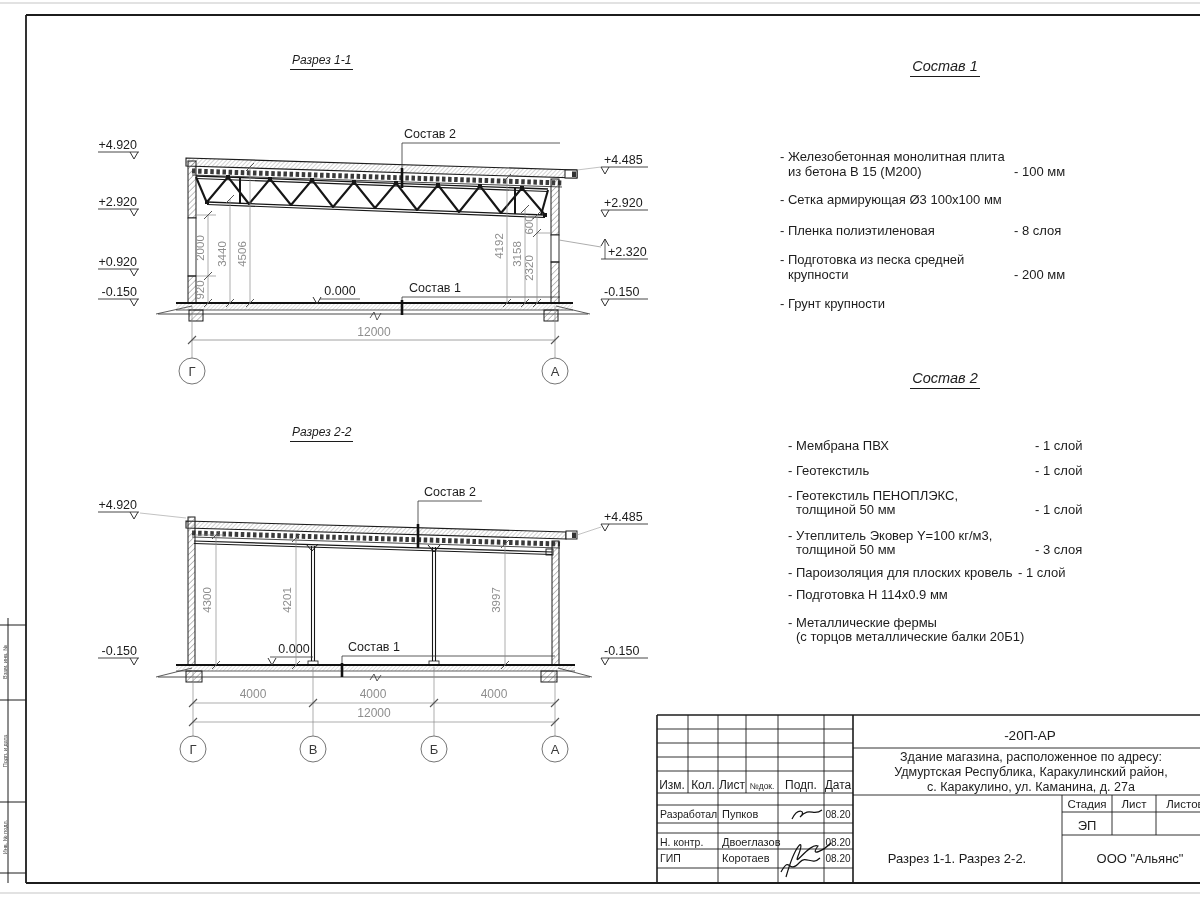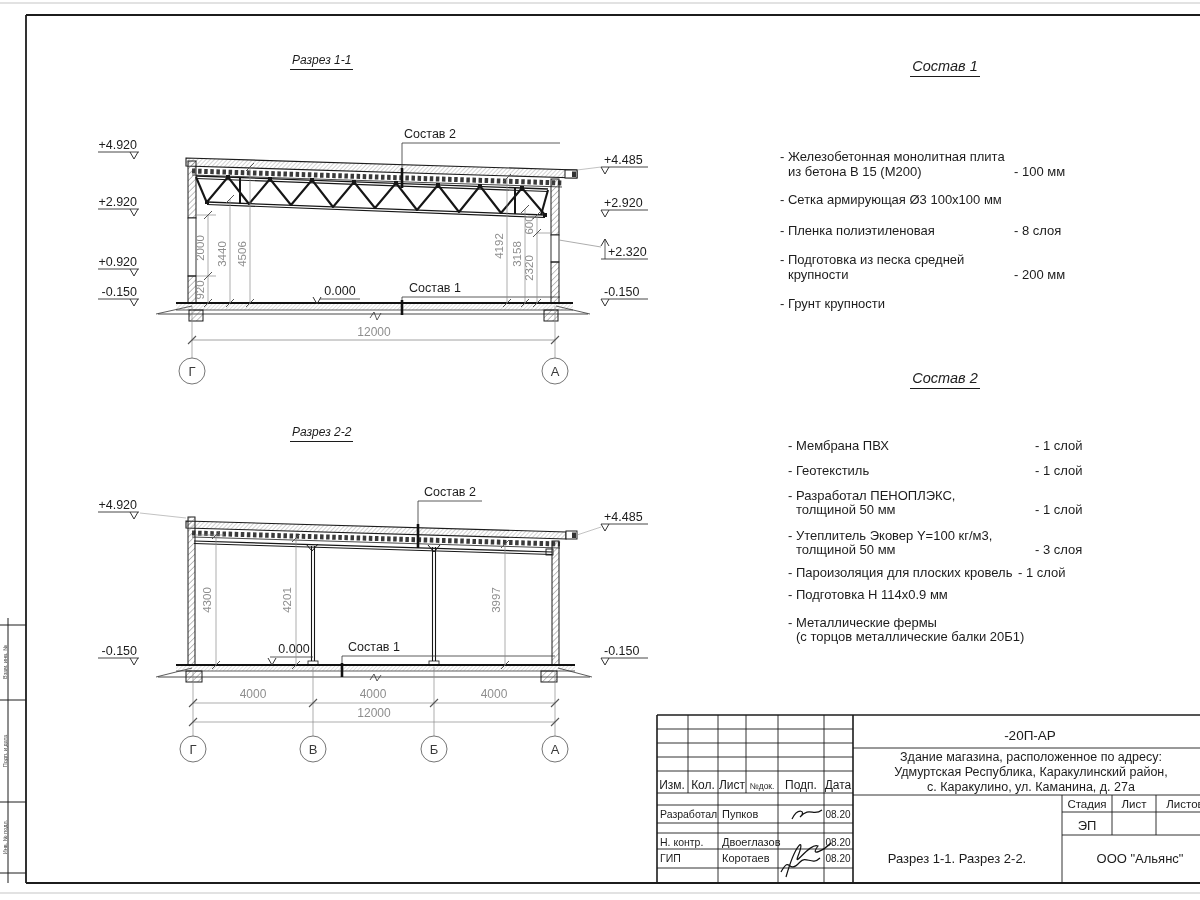--- a/index.html
+++ b/index.html
@@ -444,21 +444,21 @@
   <div class="s-val" style="top:118px;left:234px">- 200 мм</div>
   <div class="s-item" style="top:147px;left:0">- Грунт крупности</div>
 </div>
 
 <div class="list-title" style="left:870px;top:370px;width:150px;"><span>Состав 2</span></div>
 <div class="mat-list" style="left:788px;top:439px;width:412px;height:210px;">
   <div class="s-item" style="top:0;left:0">- Мембрана ПВХ</div>
   <div class="s-val" style="top:0;left:247px">- 1 слой</div>
   <div class="s-item" style="top:25px;left:0">- Геотекстиль</div>
   <div class="s-val" style="top:25px;left:247px">- 1 слой</div>
-  <div class="s-item" style="top:50px;left:0">- Разработал ПЕНОПЛЭКС,</div>
+  <div class="s-item" style="top:50px;left:0">- Геотекстиль ПЕНОПЛЭКС,</div>
   <div class="s-item" style="top:64px;left:8px">толщиной 50 мм</div>
   <div class="s-val" style="top:64px;left:247px">- 1 слой</div>
   <div class="s-item" style="top:90px;left:0">- Утеплитель Эковер Y=100 кг/м3,</div>
   <div class="s-item" style="top:104px;left:8px">толщиной 50 мм</div>
   <div class="s-val" style="top:104px;left:247px">- 3 слоя</div>
   <div class="s-item" style="top:127px;left:0">- Пароизоляция для плоских кровель</div>
   <div class="s-val" style="top:127px;left:230px">- 1 слой</div>
   <div class="s-item" style="top:149px;left:0">- Подготовка Н 114x0.9 мм</div>
   <div class="s-item" style="top:177px;left:0">- Металлические фермы</div>
   <div class="s-item" style="top:191px;left:8px">(с торцов металлические балки 20Б1)</div>

